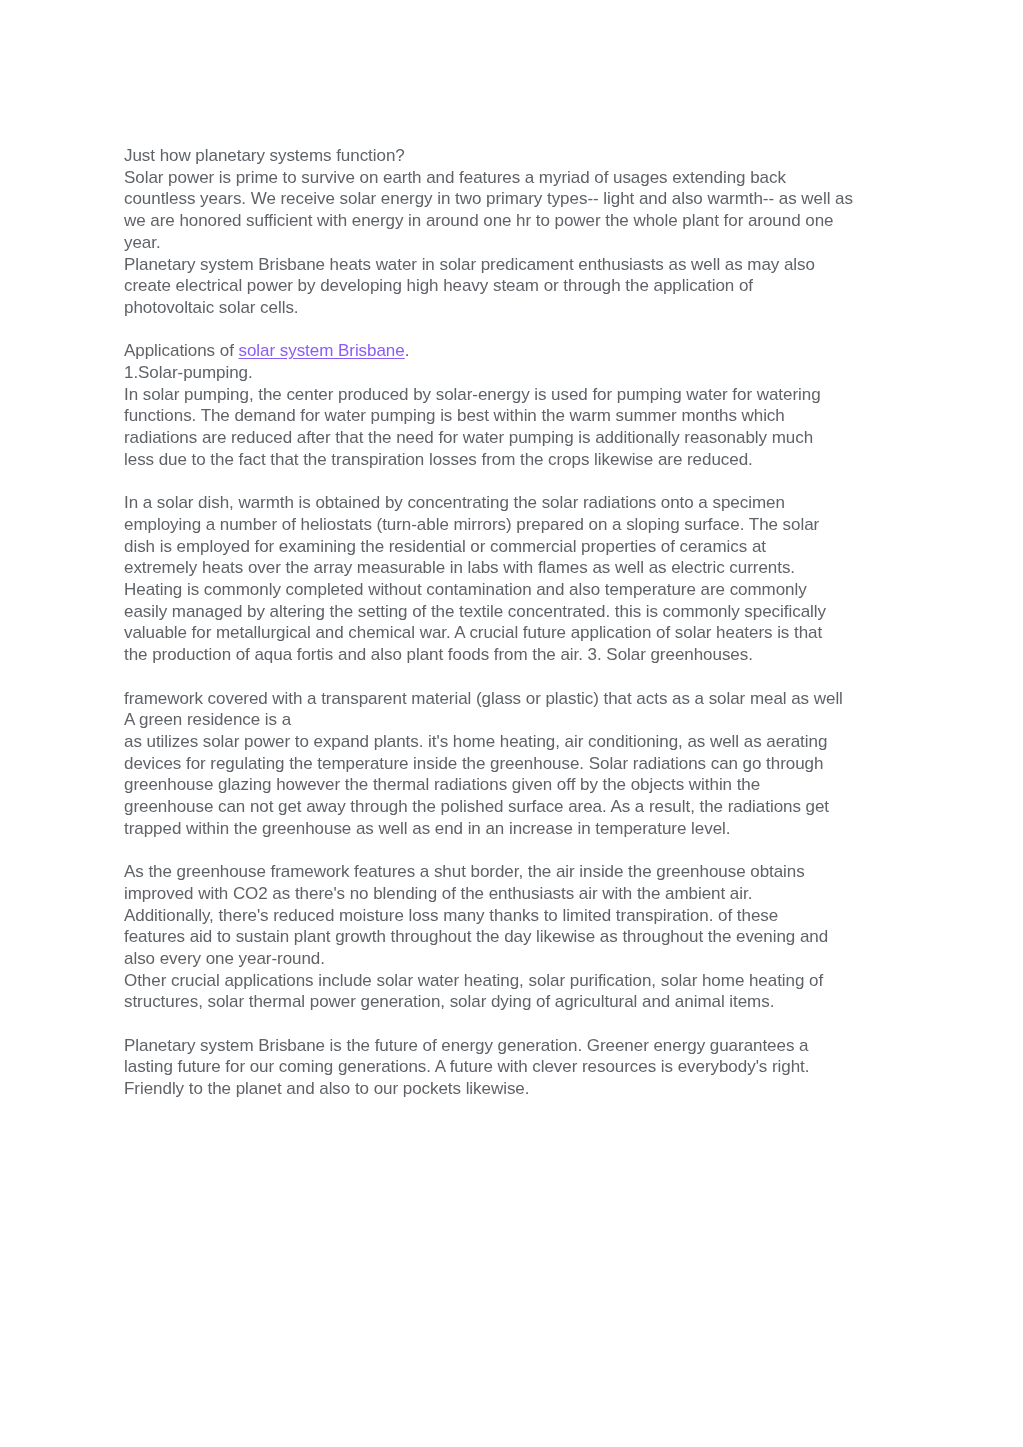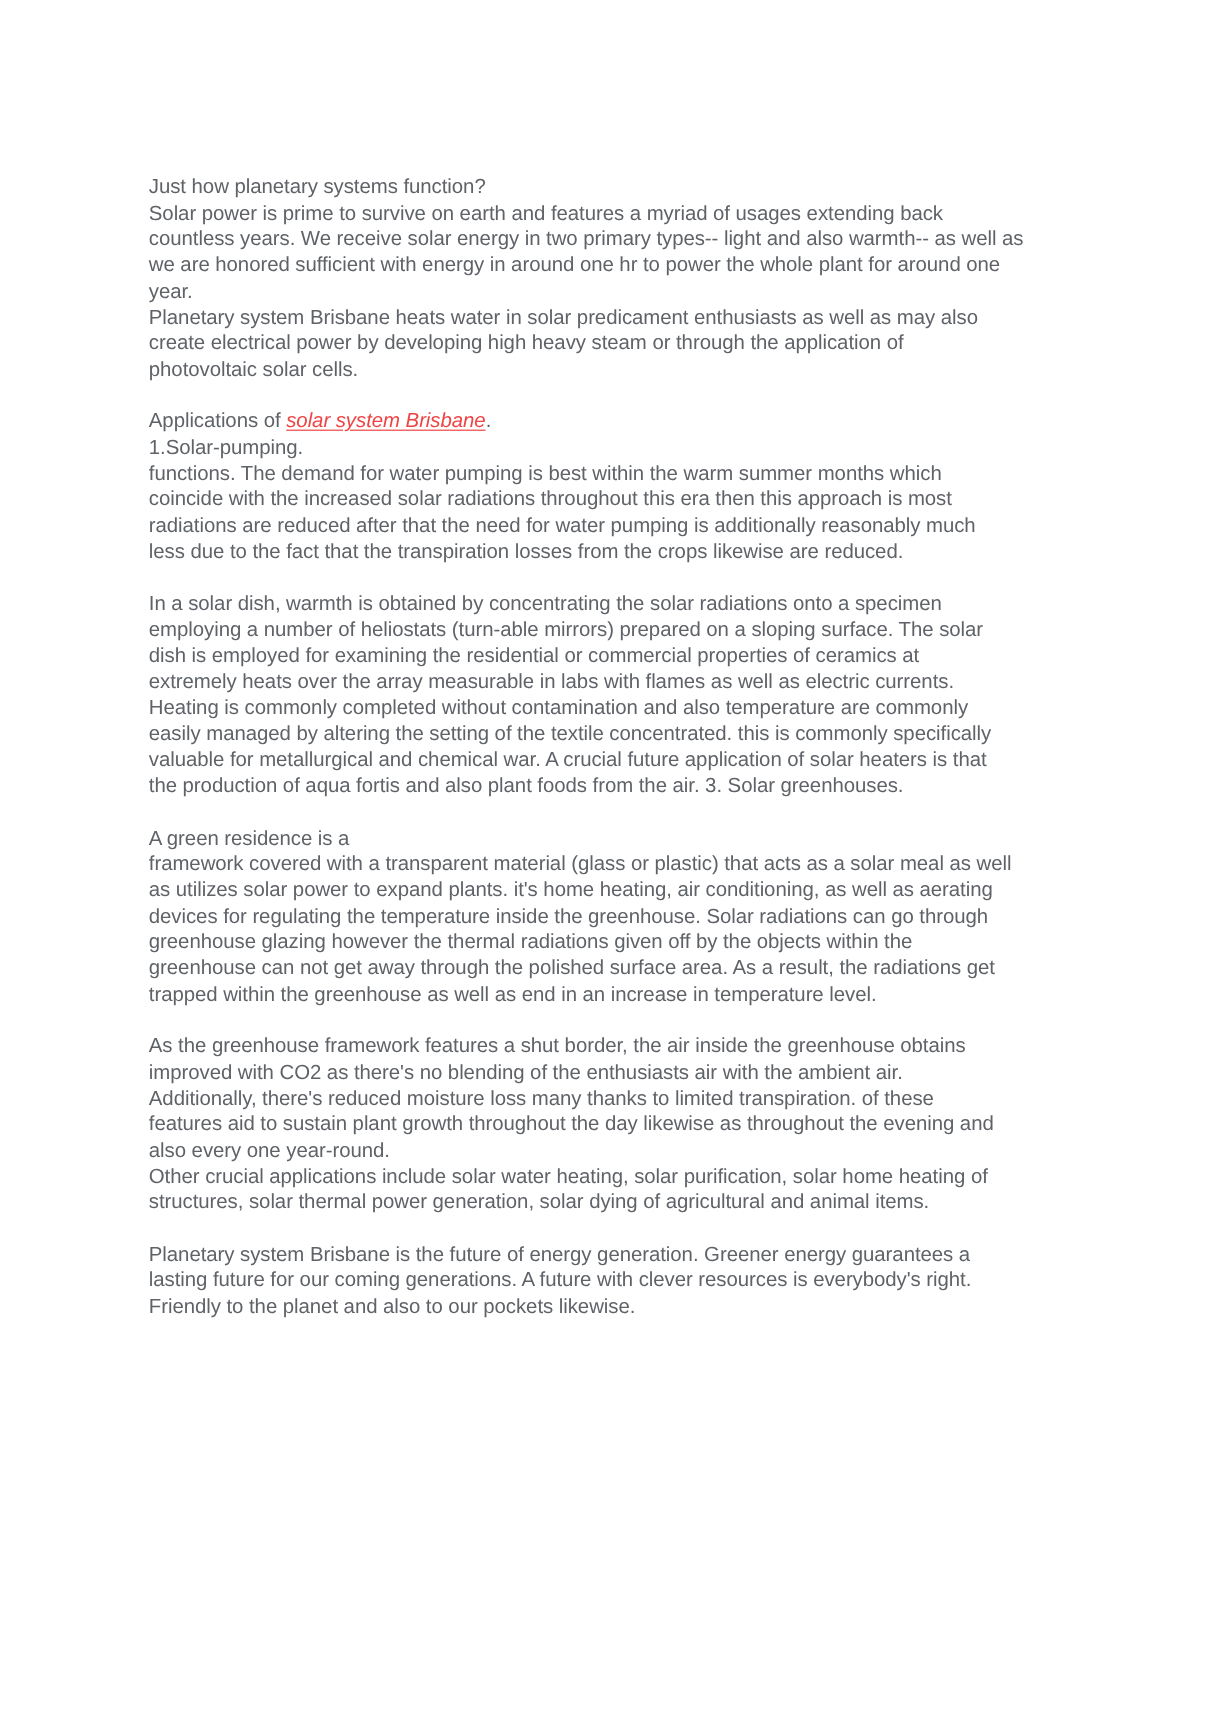--- a/index.html
+++ b/index.html
@@ -26,24 +26,23 @@
     }
     .line {
       display: block;
       white-space: nowrap;
     }
     .gap {
       display: block;
       height: 21.7px;
     }
     a.link {
-      color: #ef4444;
+      color: #8b5cf6;
       text-decoration: underline;
       text-underline-offset: 2px;
-      font-style: italic;
     }
   </style>
 </head>
 <body>
 
 <div class="page">
   <span class="line">Just how planetary systems function?</span>
 
   <div>
     <span class="line">Solar power is prime to survive on earth and features a myriad of usages extending back</span>
@@ -54,44 +53,44 @@
     <span class="line">create electrical power by developing high heavy steam or through the application of</span>
     <span class="line">photovoltaic solar cells.</span>
   </div>
 
   <span class="gap"></span>
 
   <span class="line"><span>Applications of </span><a class="link" href="#">solar system Brisbane</a><span>.</span></span>
 
   <div>
     <span class="line">1.Solar-pumping.</span>
+    <span class="line">In solar pumping, the center produced by solar-energy is used for pumping water for watering</span>
     <span class="line">functions. The demand for water pumping is best within the warm summer months which</span>
-    <span class="line">coincide with the increased solar radiations throughout this era then this approach is most</span>
     <span class="line">radiations are reduced after that the need for water pumping is additionally reasonably much</span>
     <span class="line">less due to the fact that the transpiration losses from the crops likewise are reduced.</span>
   </div>
 
   <span class="gap"></span>
 
   <div>
     <span class="line">In a solar dish, warmth is obtained by concentrating the solar radiations onto a specimen</span>
     <span class="line">employing a number of heliostats (turn-able mirrors) prepared on a sloping surface. The solar</span>
     <span class="line">dish is employed for examining the residential or commercial properties of ceramics at</span>
     <span class="line">extremely heats over the array measurable in labs with flames as well as electric currents.</span>
     <span class="line">Heating is commonly completed without contamination and also temperature are commonly</span>
     <span class="line">easily managed by altering the setting of the textile concentrated. this is commonly specifically</span>
     <span class="line">valuable for metallurgical and chemical war. A crucial future application of solar heaters is that</span>
     <span class="line">the production of aqua fortis and also plant foods from the air. 3. Solar greenhouses.</span>
   </div>
 
   <span class="gap"></span>
 
   <div>
+    <span class="line">framework covered with a transparent material (glass or plastic) that acts as a solar meal as well</span>
     <span class="line">A green residence is a</span>
-    <span class="line">framework covered with a transparent material (glass or plastic) that acts as a solar meal as well</span>
     <span class="line">as utilizes solar power to expand plants. it's home heating, air conditioning, as well as aerating</span>
     <span class="line">devices for regulating the temperature inside the greenhouse. Solar radiations can go through</span>
     <span class="line">greenhouse glazing however the thermal radiations given off by the objects within the</span>
     <span class="line">greenhouse can not get away through the polished surface area. As a result, the radiations get</span>
     <span class="line">trapped within the greenhouse as well as end in an increase in temperature level.</span>
   </div>
 
   <span class="gap"></span>
 
   <div>

